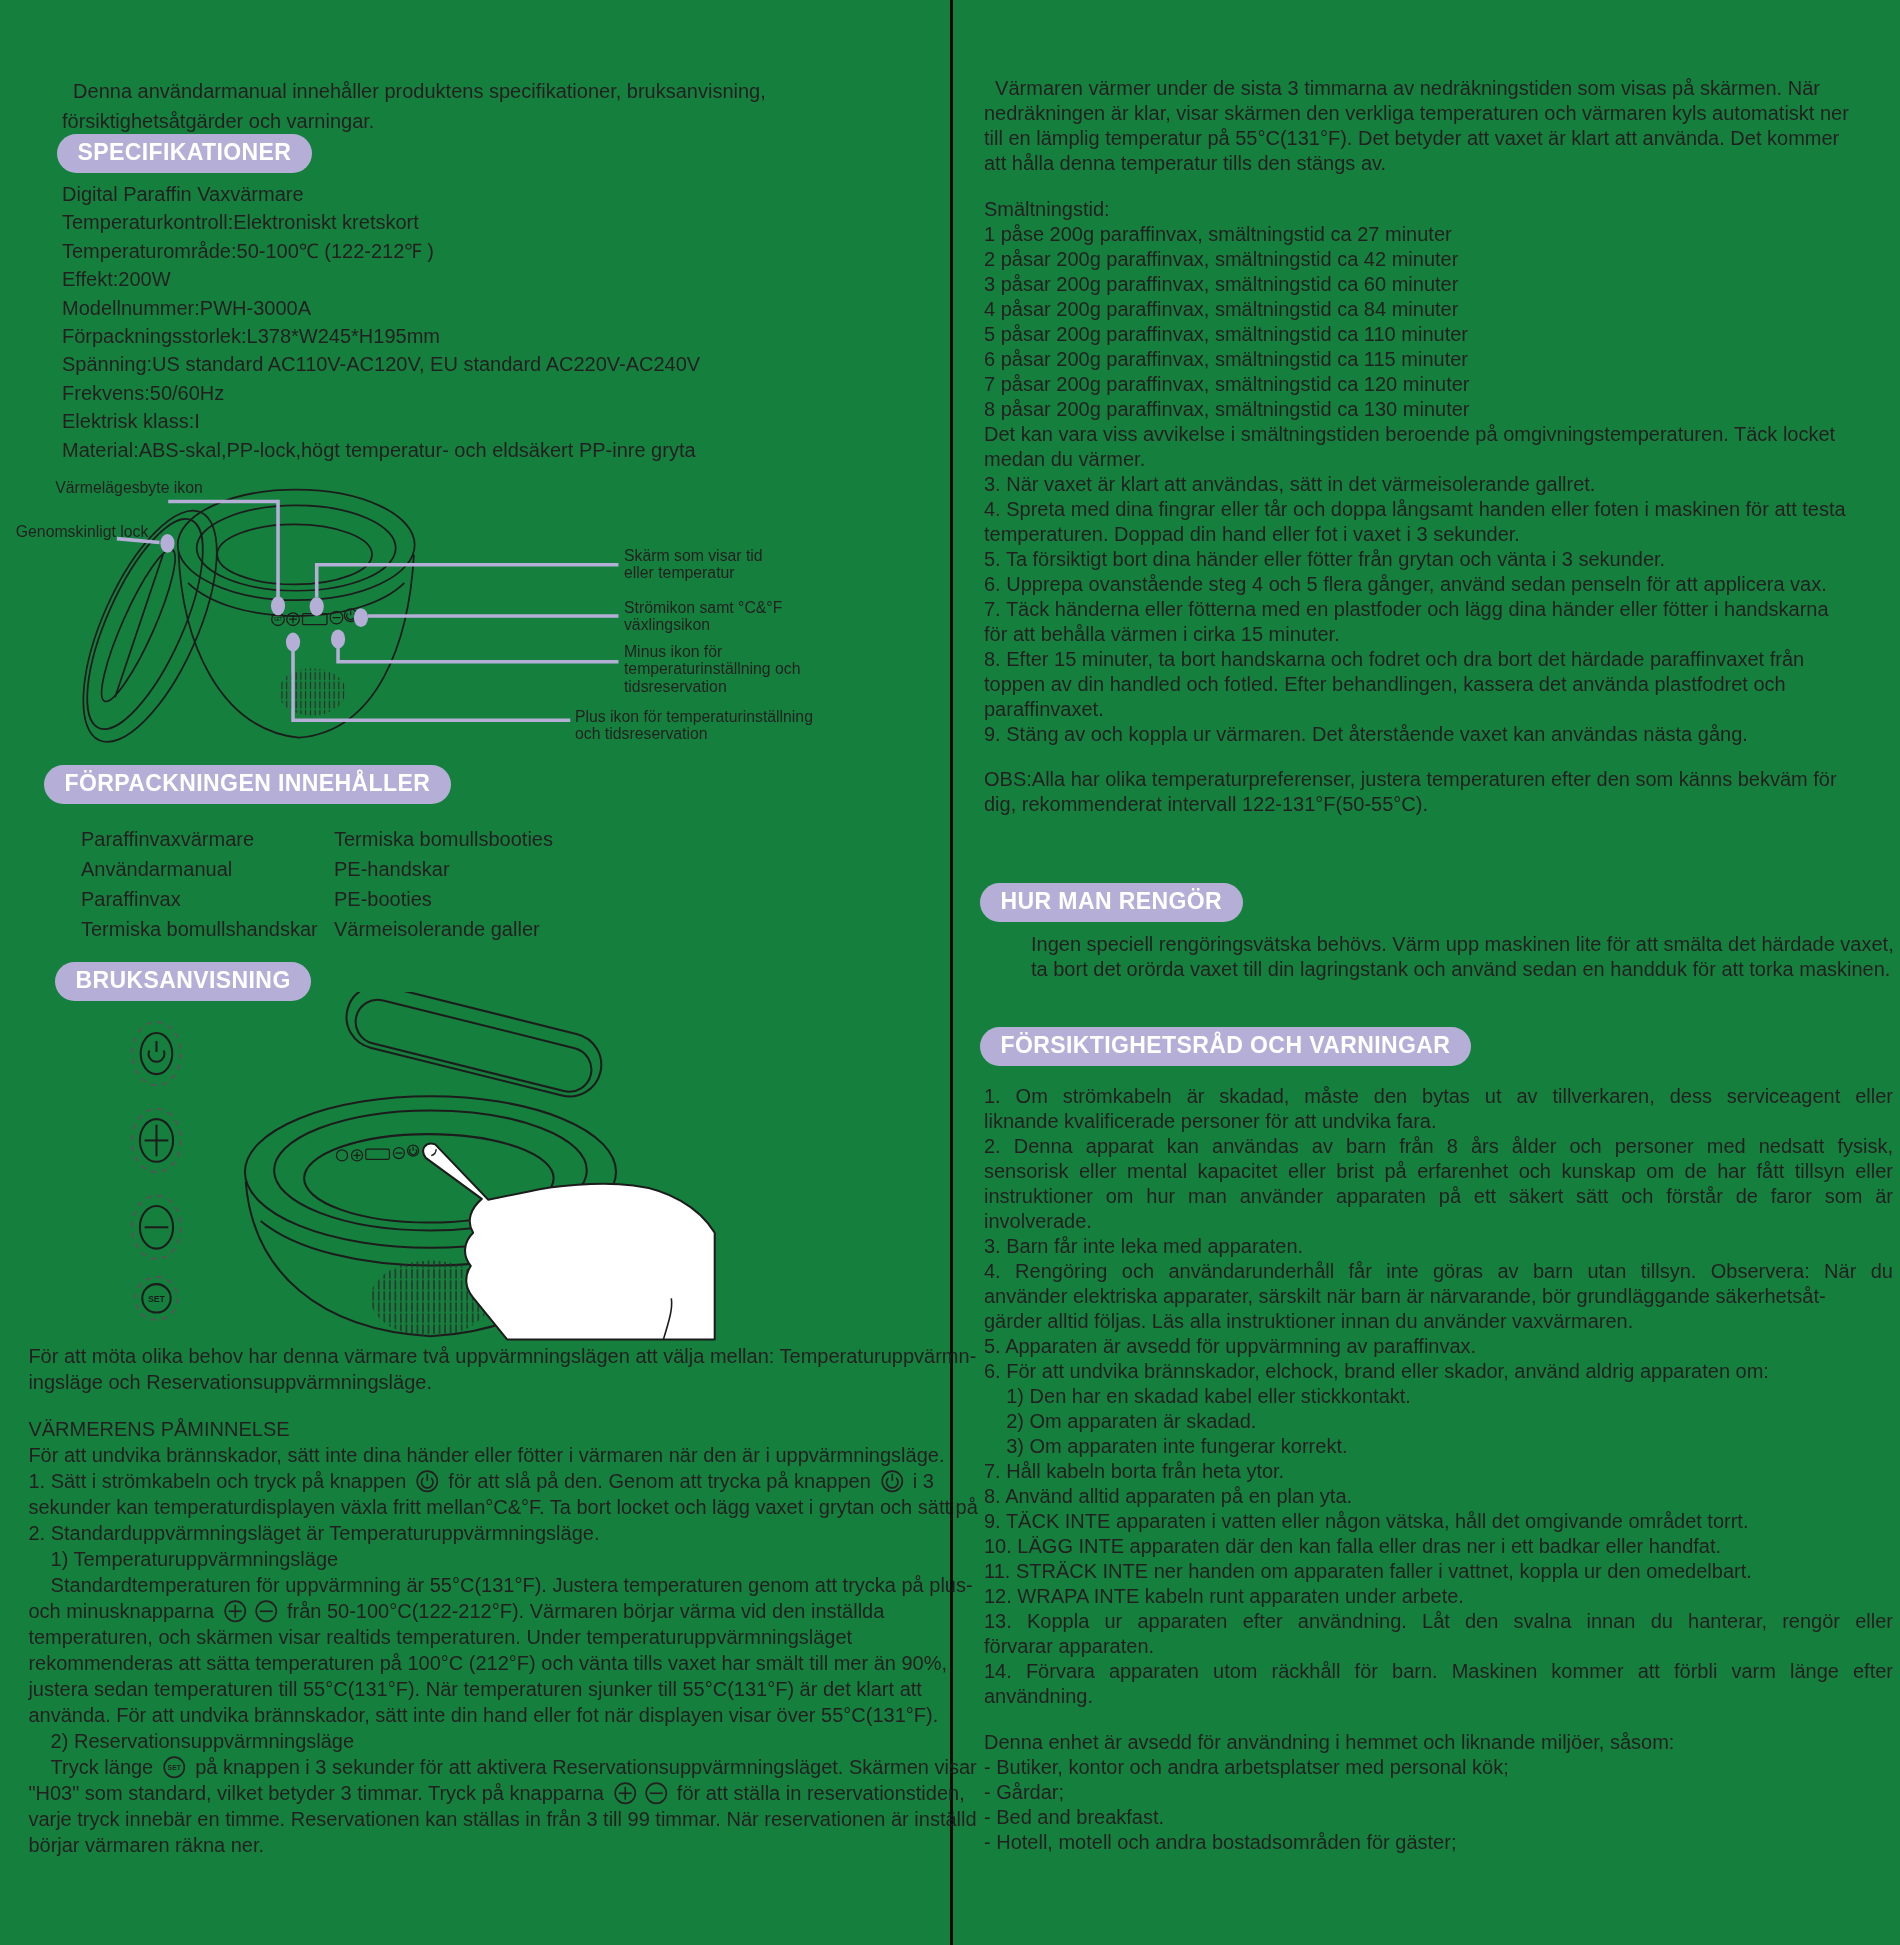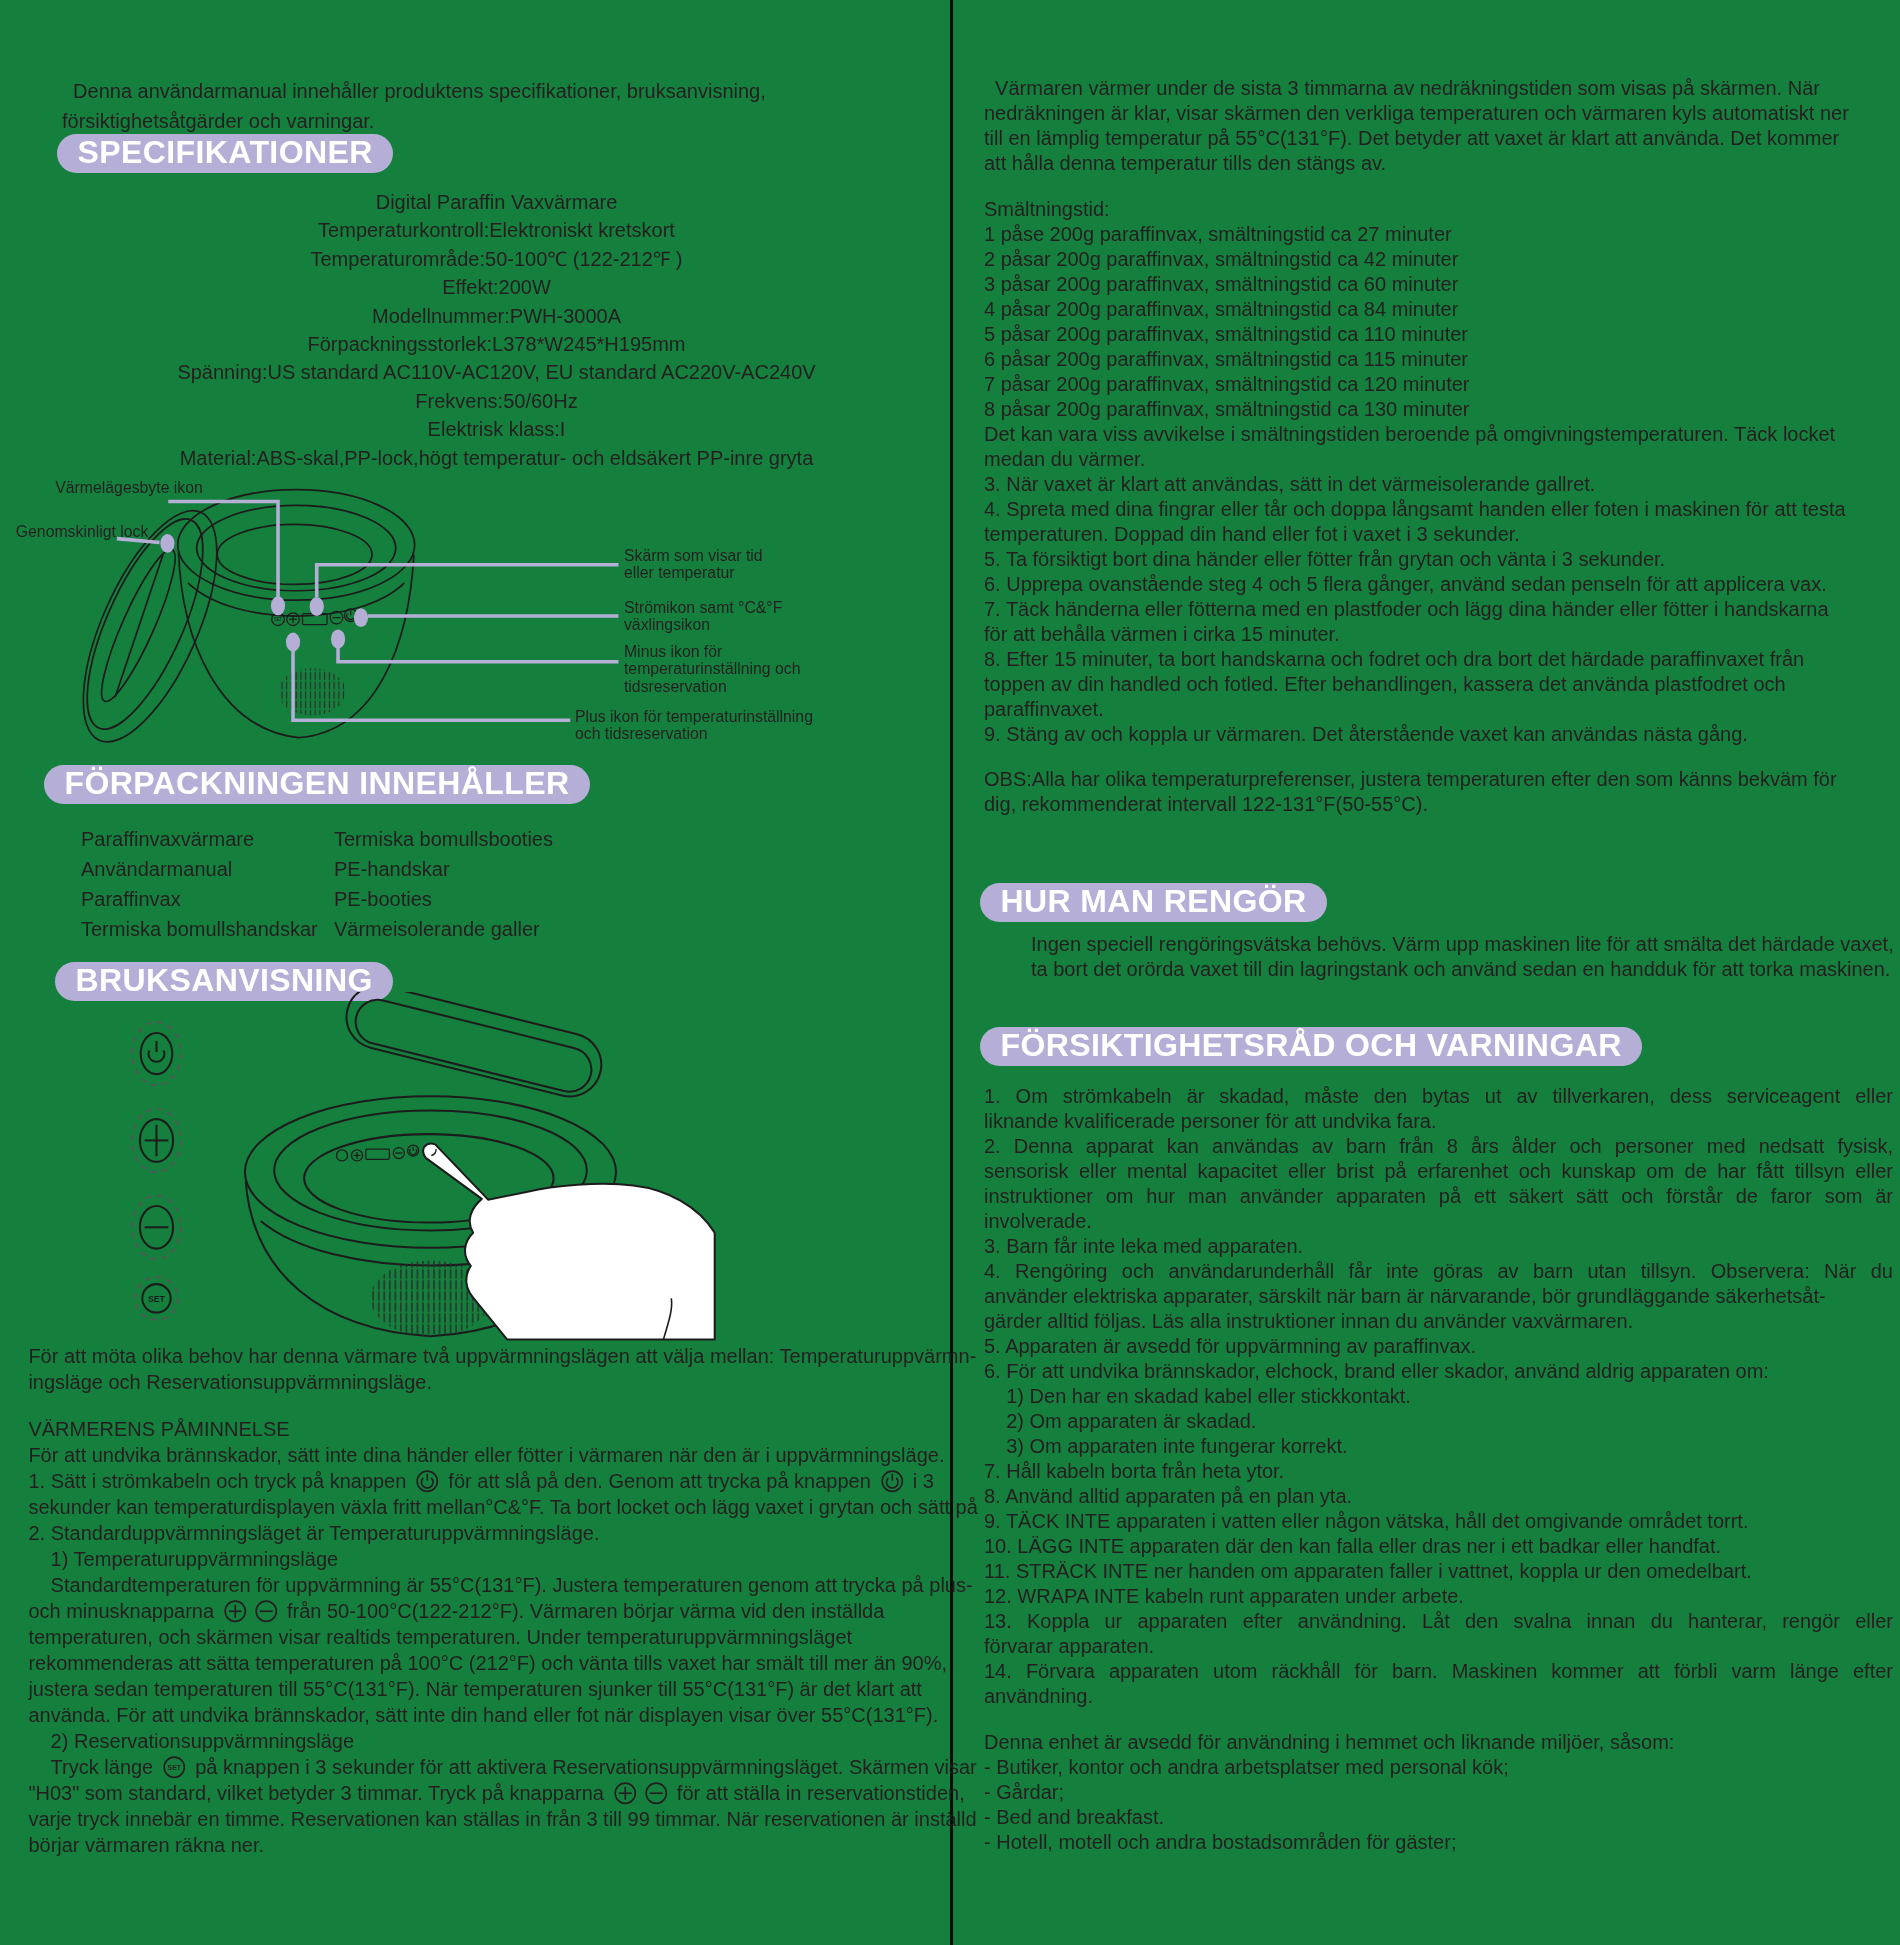--- a/index.html
+++ b/index.html
@@ -8,21 +8,21 @@
   .abs{position:absolute;}
   .tline{white-space:nowrap;}
   .col-text{font-size:20px;}
   .lh38 .tline{line-height:30px;height:30px;}
   .lh36 .tline{line-height:28.4px;height:28.4px;}
   .lh33 .tline{line-height:26px;height:26px;}
   .lh32 .tline{line-height:25px;height:25px;}
   .tline.blank{height:20.5px;line-height:20.5px;}
   .tline.just{white-space:normal;text-align:justify;text-align-last:justify;}
   .pill{display:inline-block;background:#b5aed7;color:#ffffff;font-weight:bold;
-        font-size:32px;line-height:24.5px;padding:6.3px 20.5px 8.7px 20.5px;border-radius:21.3px;
+        font-size:23px;line-height:24.5px;padding:6.3px 20.5px 8.7px 20.5px;border-radius:21.3px;
         letter-spacing:0.4px;white-space:nowrap;}
   .fig-label{font-size:20px;line-height:22px;color:#231f20;white-space:nowrap;}
   .pkg-col .tline{line-height:30px;height:30px;}
   .divider{position:absolute;left:950px;top:0;width:3.2px;height:1945px;background:#0a0a0a;}
   .inl-ic{display:inline-block;width:24.5px;height:24.5px;vertical-align:-5.5px;margin:0 3.2px;}
   .inl-ic svg{width:24.5px;height:24.5px;display:block;}
   svg text{font-family:"Liberation Sans",sans-serif;}
 </style>
 </head>
 <body>
@@ -32,21 +32,21 @@
 
   <div class="abs col-text lh38" style="left:62px;top:76px;width:869px;">
       <div class="tline">&nbsp;&nbsp;Denna användarmanual innehåller produktens specifikationer, bruksanvisning,</div>
       <div class="tline">försiktighetsåtgärder och varningar.</div>
     </div>
 
   <div class="abs" style="left:57px;top:134px;">
     <span class="pill">SPECIFIKATIONER</span>
   </div>
 
-  <div class="abs col-text lh36" style="left:62px;top:188px;width:869px;text-align:center;">
+  <div class="abs col-text lh36" style="left:62px;top:180px;width:869px;">
       <div class="tline">Digital Paraffin Vaxvärmare</div>
       <div class="tline">Temperaturkontroll:Elektroniskt kretskort</div>
       <div class="tline">Temperaturområde:50-100℃ (122-212℉ )</div>
       <div class="tline">Effekt:200W</div>
       <div class="tline">Modellnummer:PWH-3000A</div>
       <div class="tline">Förpackningsstorlek:L378*W245*H195mm</div>
       <div class="tline">Spänning:US standard AC110V-AC120V,  EU standard AC220V-AC240V</div>
       <div class="tline">Frekvens:50/60Hz</div>
       <div class="tline">Elektrisk klass:I</div>
       <div class="tline">Material:ABS-skal,PP-lock,högt temperatur- och eldsäkert PP-inre gryta</div>

